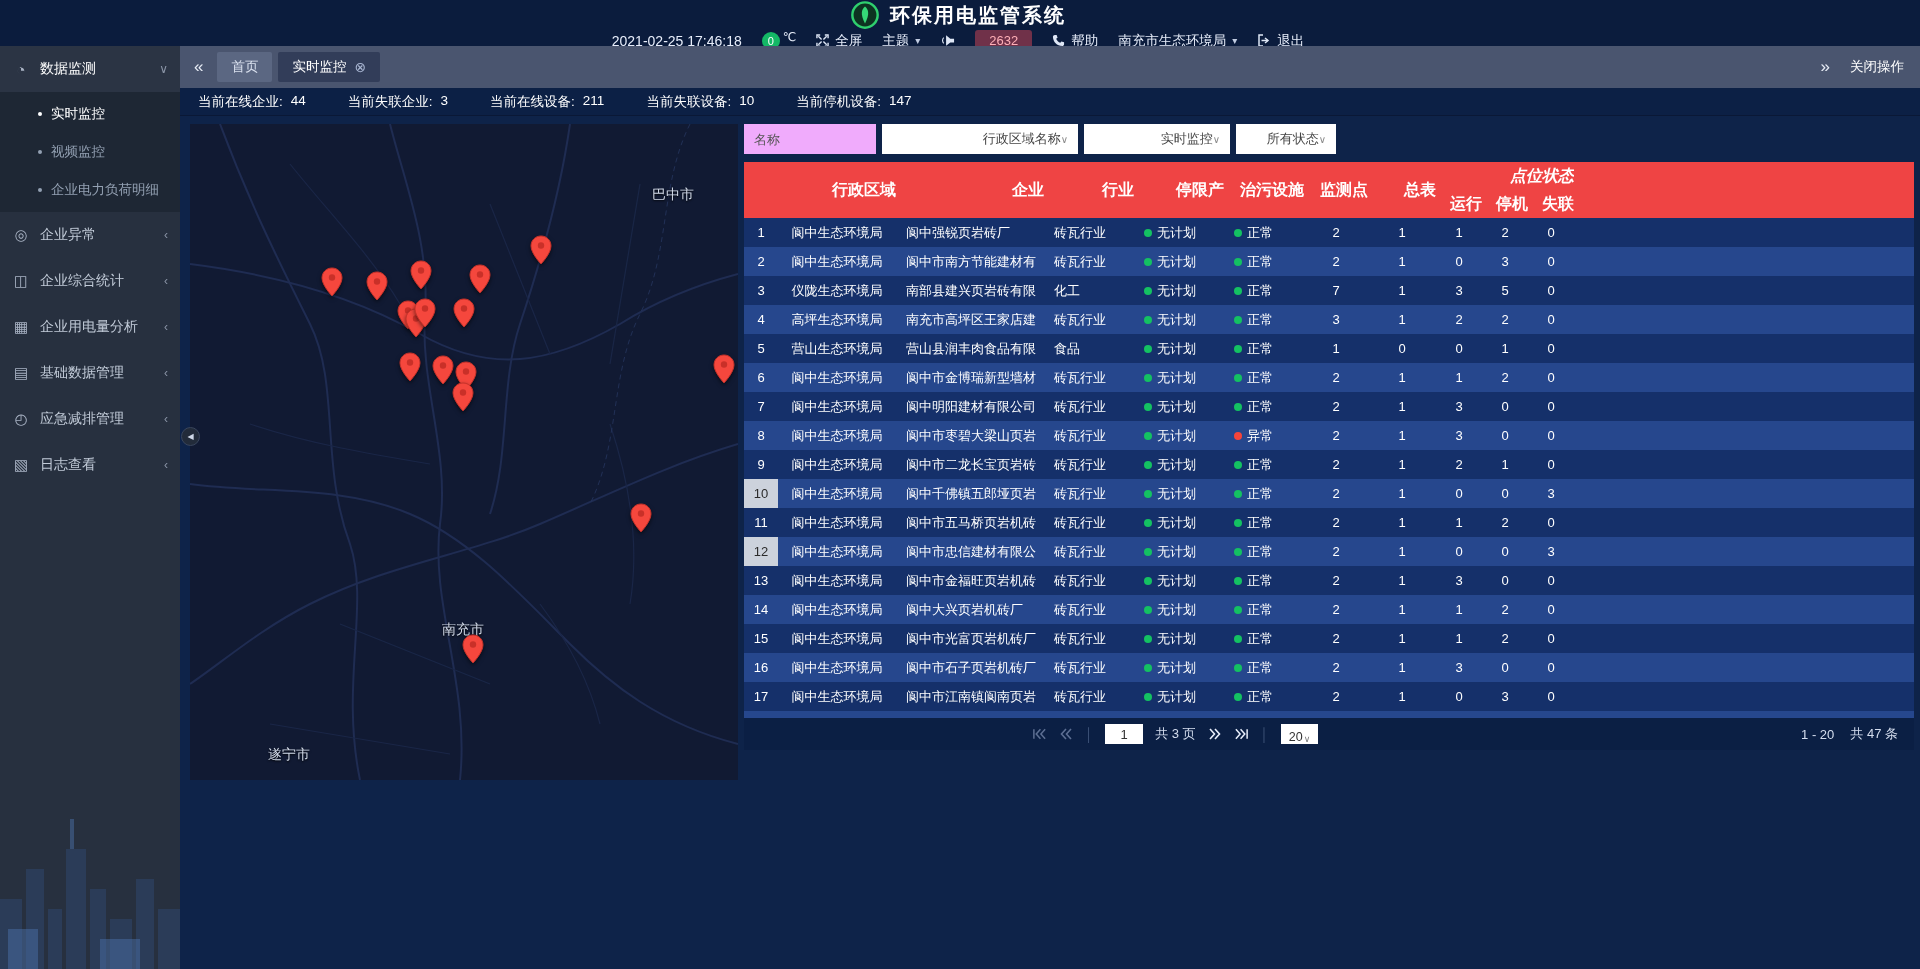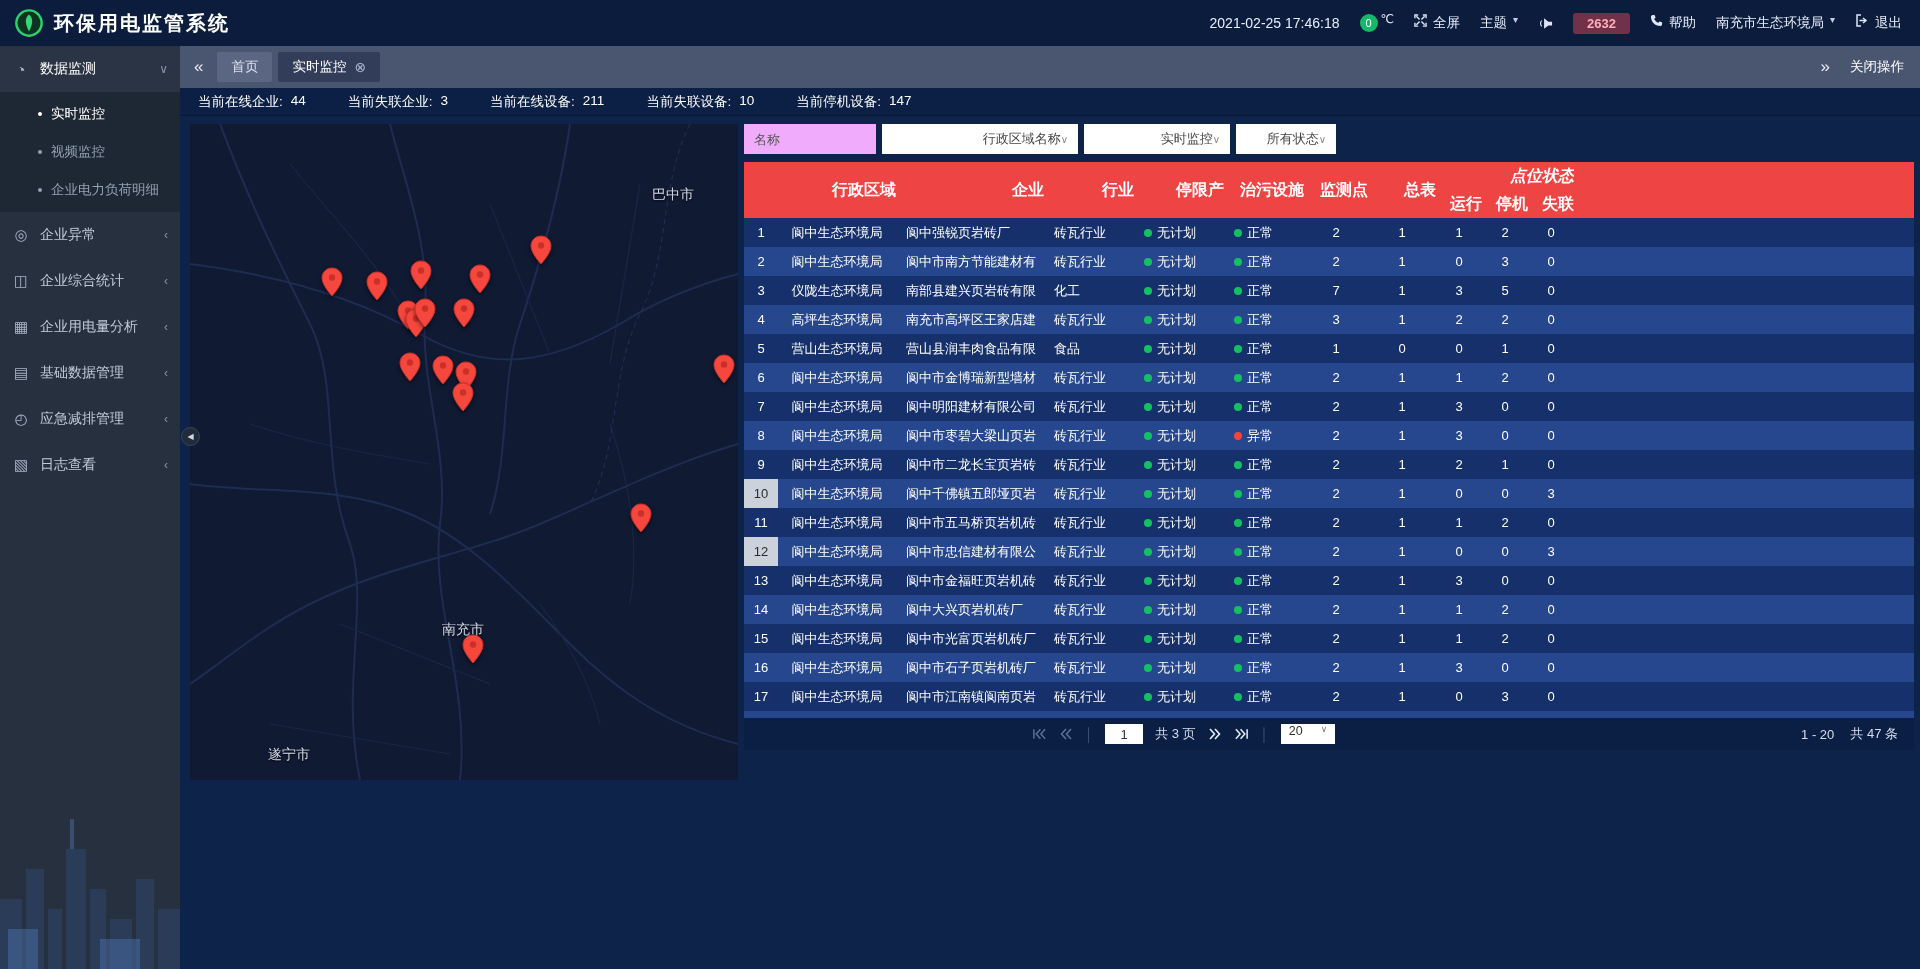--- a/index.html
+++ b/index.html
@@ -1,31 +1,31 @@
 <!DOCTYPE html>
 <html><head>
 <meta charset="utf-8">
 <style>
 * { margin:0; padding:0; box-sizing:border-box; }
 html,body { width:1920px; height:969px; overflow:hidden; }
 body { font-family:"Liberation Sans","DejaVu Sans",sans-serif; background:#0e2349; color:#fff; }
 
 
-.topbar { height:46px; background:#0b1c3d; display:flex; align-items:center; justify-content:space-between; padding:0 18px 0 14px; }
+.topbar { height:46px; background:#0b1c3d; display:flex; align-items:center; justify-content:space-between; padding:0 18px 0 14px;flex-direction:column; }
 .brand { display:flex; align-items:center; gap:10px; }
 .app-title { font-size:20px; font-weight:bold; letter-spacing:2px; color:#fff; }
 .topbar-right { display:flex; align-items:center; gap:20px; font-size:13.5px; color:#e8eefb; }
 .datetime { font-size:14px; }
 .temp { display:flex; align-items:flex-start; gap:3px; }
 .temp-badge { width:18px; height:18px; border-radius:50%; background:#14b866; color:#fff; font-size:11px; display:flex; align-items:center; justify-content:center; }
 .temp-unit { font-size:12px; margin-top:-2px; }
-.top-item { display:flex; align-items:flex-start; gap:6px; cursor:pointer; white-space:nowrap; }
+.top-item { display:flex; align-items:center; gap:6px; cursor:pointer; white-space:nowrap; }
 .ticon { display:flex; align-items:center; color:#dfe7f6; }
 .caret { font-size:10px; color:#c2cde2; }
-.alarm-pill { background:rgba(214,69,85,.5); color:#ffb0b8; border-radius:3px; padding:3px 14px; font-size:13px; cursor:pointer;font-weight:bold; }
+.alarm-pill { background:rgba(214,69,85,.5); color:#ffb0b8; border-radius:3px; padding:3px 14px; font-size:13px; cursor:pointer; }
 
 
 .body-row { display:flex; height:923px; }
 .main { flex:1; display:flex; flex-direction:column; min-width:0; }
 
 
 .sidebar { width:180px; background:#27303f; position:relative; flex:none; overflow:hidden; }
 .side-item { height:46px; display:flex; align-items:center; gap:10px; padding:0 12px; font-size:14px; color:#c2cbd8; cursor:pointer; }
 .side-item.active { color:#fff; background:#2b3444; }
 .side-icon { font-size:15px; width:18px; text-align:center; color:#a9b3c4; }
@@ -81,21 +81,21 @@
 td.td-idx.hl { background:#ccd2dc; color:#2b2b2b; }
 .dot { display:inline-block; width:8px; height:8px; border-radius:50%; margin-right:5px; vertical-align:middle; }
 
 
 .pager { height:32px; background:#0b1f44; position:relative; font-size:13px; color:#d4ddee; }
 .pager-controls { position:absolute; left:288px; top:0; height:100%; display:flex; align-items:center; gap:12px; }
 .pg-btn { display:flex; align-items:center; color:#e8eefb; cursor:pointer; }
 .pg-btn.disabled { color:#5d6f93; }
 .pg-sep { color:#3e5378; }
 .pg-input { width:38px; height:20px; border:0; text-align:center; font-size:13px; color:#333; font-family:inherit; }
-.pg-size { background:#fff; color:#333; height:20px; display:flex; align-items:flex-start; gap:18px; padding:0 8px; cursor:pointer; font-size:12.5px; }
+.pg-size { background:#fff; color:#333; height:20px; display:flex; align-items:flex-end; gap:1px; padding:0 8px; cursor:pointer; font-size:12.5px; }
 .pg-size .caret { color:#777; font-size:9px; }
 .pager-range { position:absolute; right:16px; top:0; height:100%; display:flex; align-items:center; gap:16px; }
 </style>
 </head>
 <body>
 
 <div class="page">
 
   <header class="topbar">
     <div class="brand">

